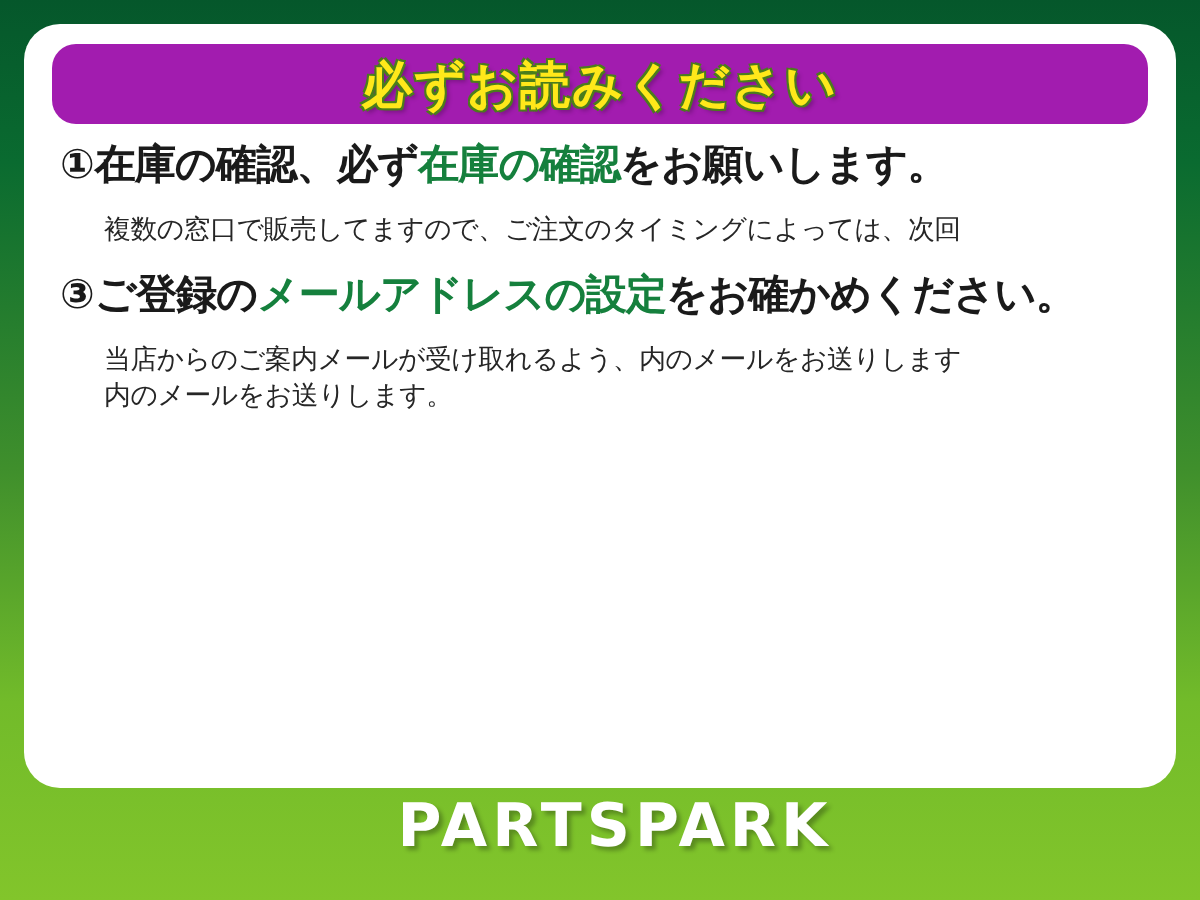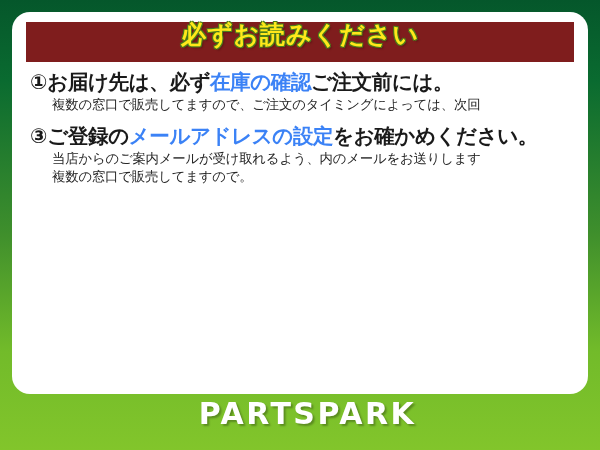--- a/index.html
+++ b/index.html
@@ -31,23 +31,25 @@
     height: 382px;
     background: #ffffff;
     border-radius: 18px;
     box-sizing: border-box;
     padding: 10px 14px 0 14px;
   }
 
   
   .banner {
     height: 40px;
-    background: #7f1d1d;
+    background: #a21caf;
     display: flex;
+    align-items: center;
     justify-content: center;
+    border-radius: 12px;
   }
   .banner-title {
     color: #ffe81a;
     font-size: 25px;
     font-weight: bold;
     letter-spacing: 1px;
     line-height: 1;
     text-shadow:
        1px  1px 0 #4a7d1c,
       -1px  1px 0 #4a7d1c,
@@ -75,29 +77,29 @@
     white-space: nowrap;
   }
   .item-head.wrapline {
     white-space: normal;
   }
   .head-line2 {
     display: block;
     padding-left: 22px;
   }
   .hl {            
-    color: #3b82f6;
+    color: #15803d;
   }
   .num {
     font-weight: bold;
     letter-spacing: 0;
   }
 
   .item-sub {
-    margin-top: 2px;
+    margin-top: 13px;
     padding-left: 22px;
     font-size: 13.4px;
     color: #262626;
     line-height: 1.38;
     letter-spacing: -0.2px;
   }
   .item-sub .sl { display: block; white-space: nowrap; }
 
   
   .brand {
@@ -127,37 +129,37 @@
   <div class="card">
 
     <div class="banner">
       <div class="banner-title">必ずお読みください</div>
     </div>
 
     <div class="items">
 
       <div class="item">
         <div class="item-head">
-          <span class="num">①</span><span>お届け先は、必ず</span><span class="hl">在庫の確認</span><span>ご注文前には。</span>
+          <span class="num">①</span><span>在庫の確認、必ず</span><span class="hl">在庫の確認</span><span>をお願いします。</span>
         </div>
         <div class="item-sub">
           <span class="sl">複数の窓口で販売してますので、ご注文のタイミングによっては、次回</span>
         </div>
       </div>
 
       <div class="item">
       </div>
 
       <div class="item">
         <div class="item-head">
           <span class="num">③</span><span>ご登録の</span><span class="hl">メールアドレスの設定</span><span>をお確かめください。</span>
         </div>
         <div class="item-sub">
           <span class="sl">当店からのご案内メールが受け取れるよう、内のメールをお送りします</span>
-          <span class="sl">複数の窓口で販売してますので。</span>
+          <span class="sl">内のメールをお送りします。</span>
         </div>
       </div>
 
     </div>
   </div>
 
   <div class="brand">
     <div class="brand-text">PARTSPARK</div>
   </div>
 

